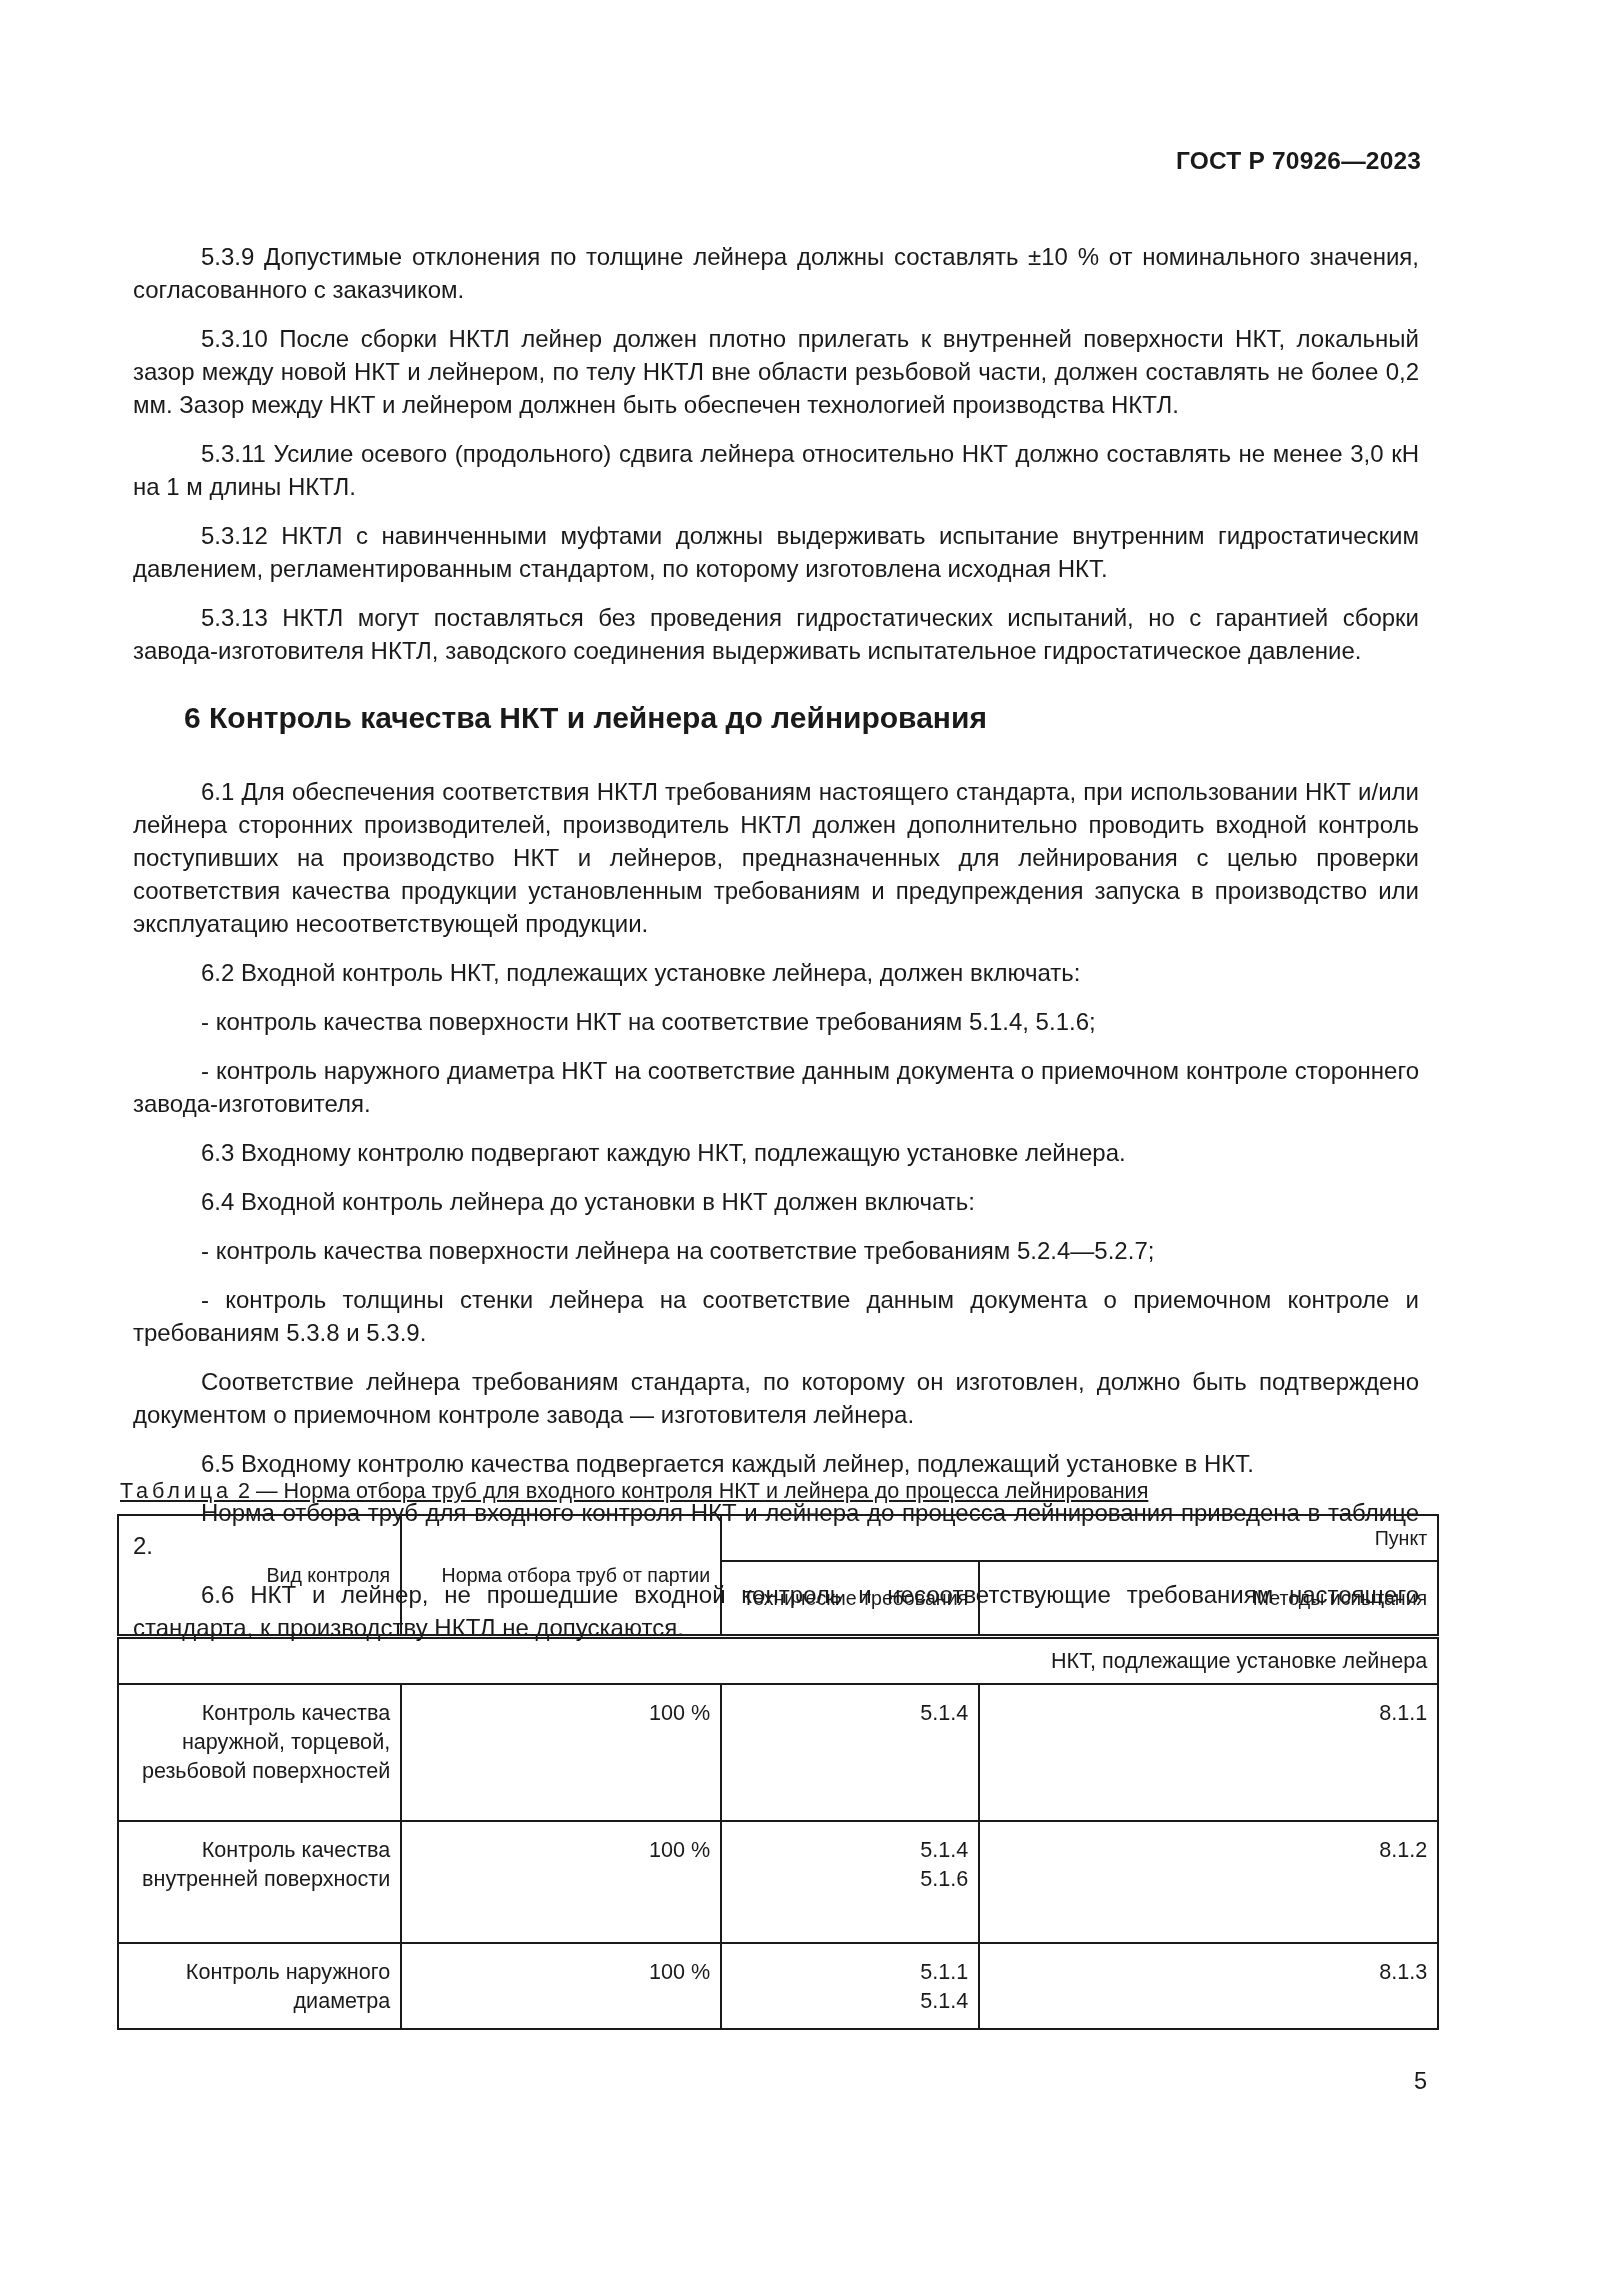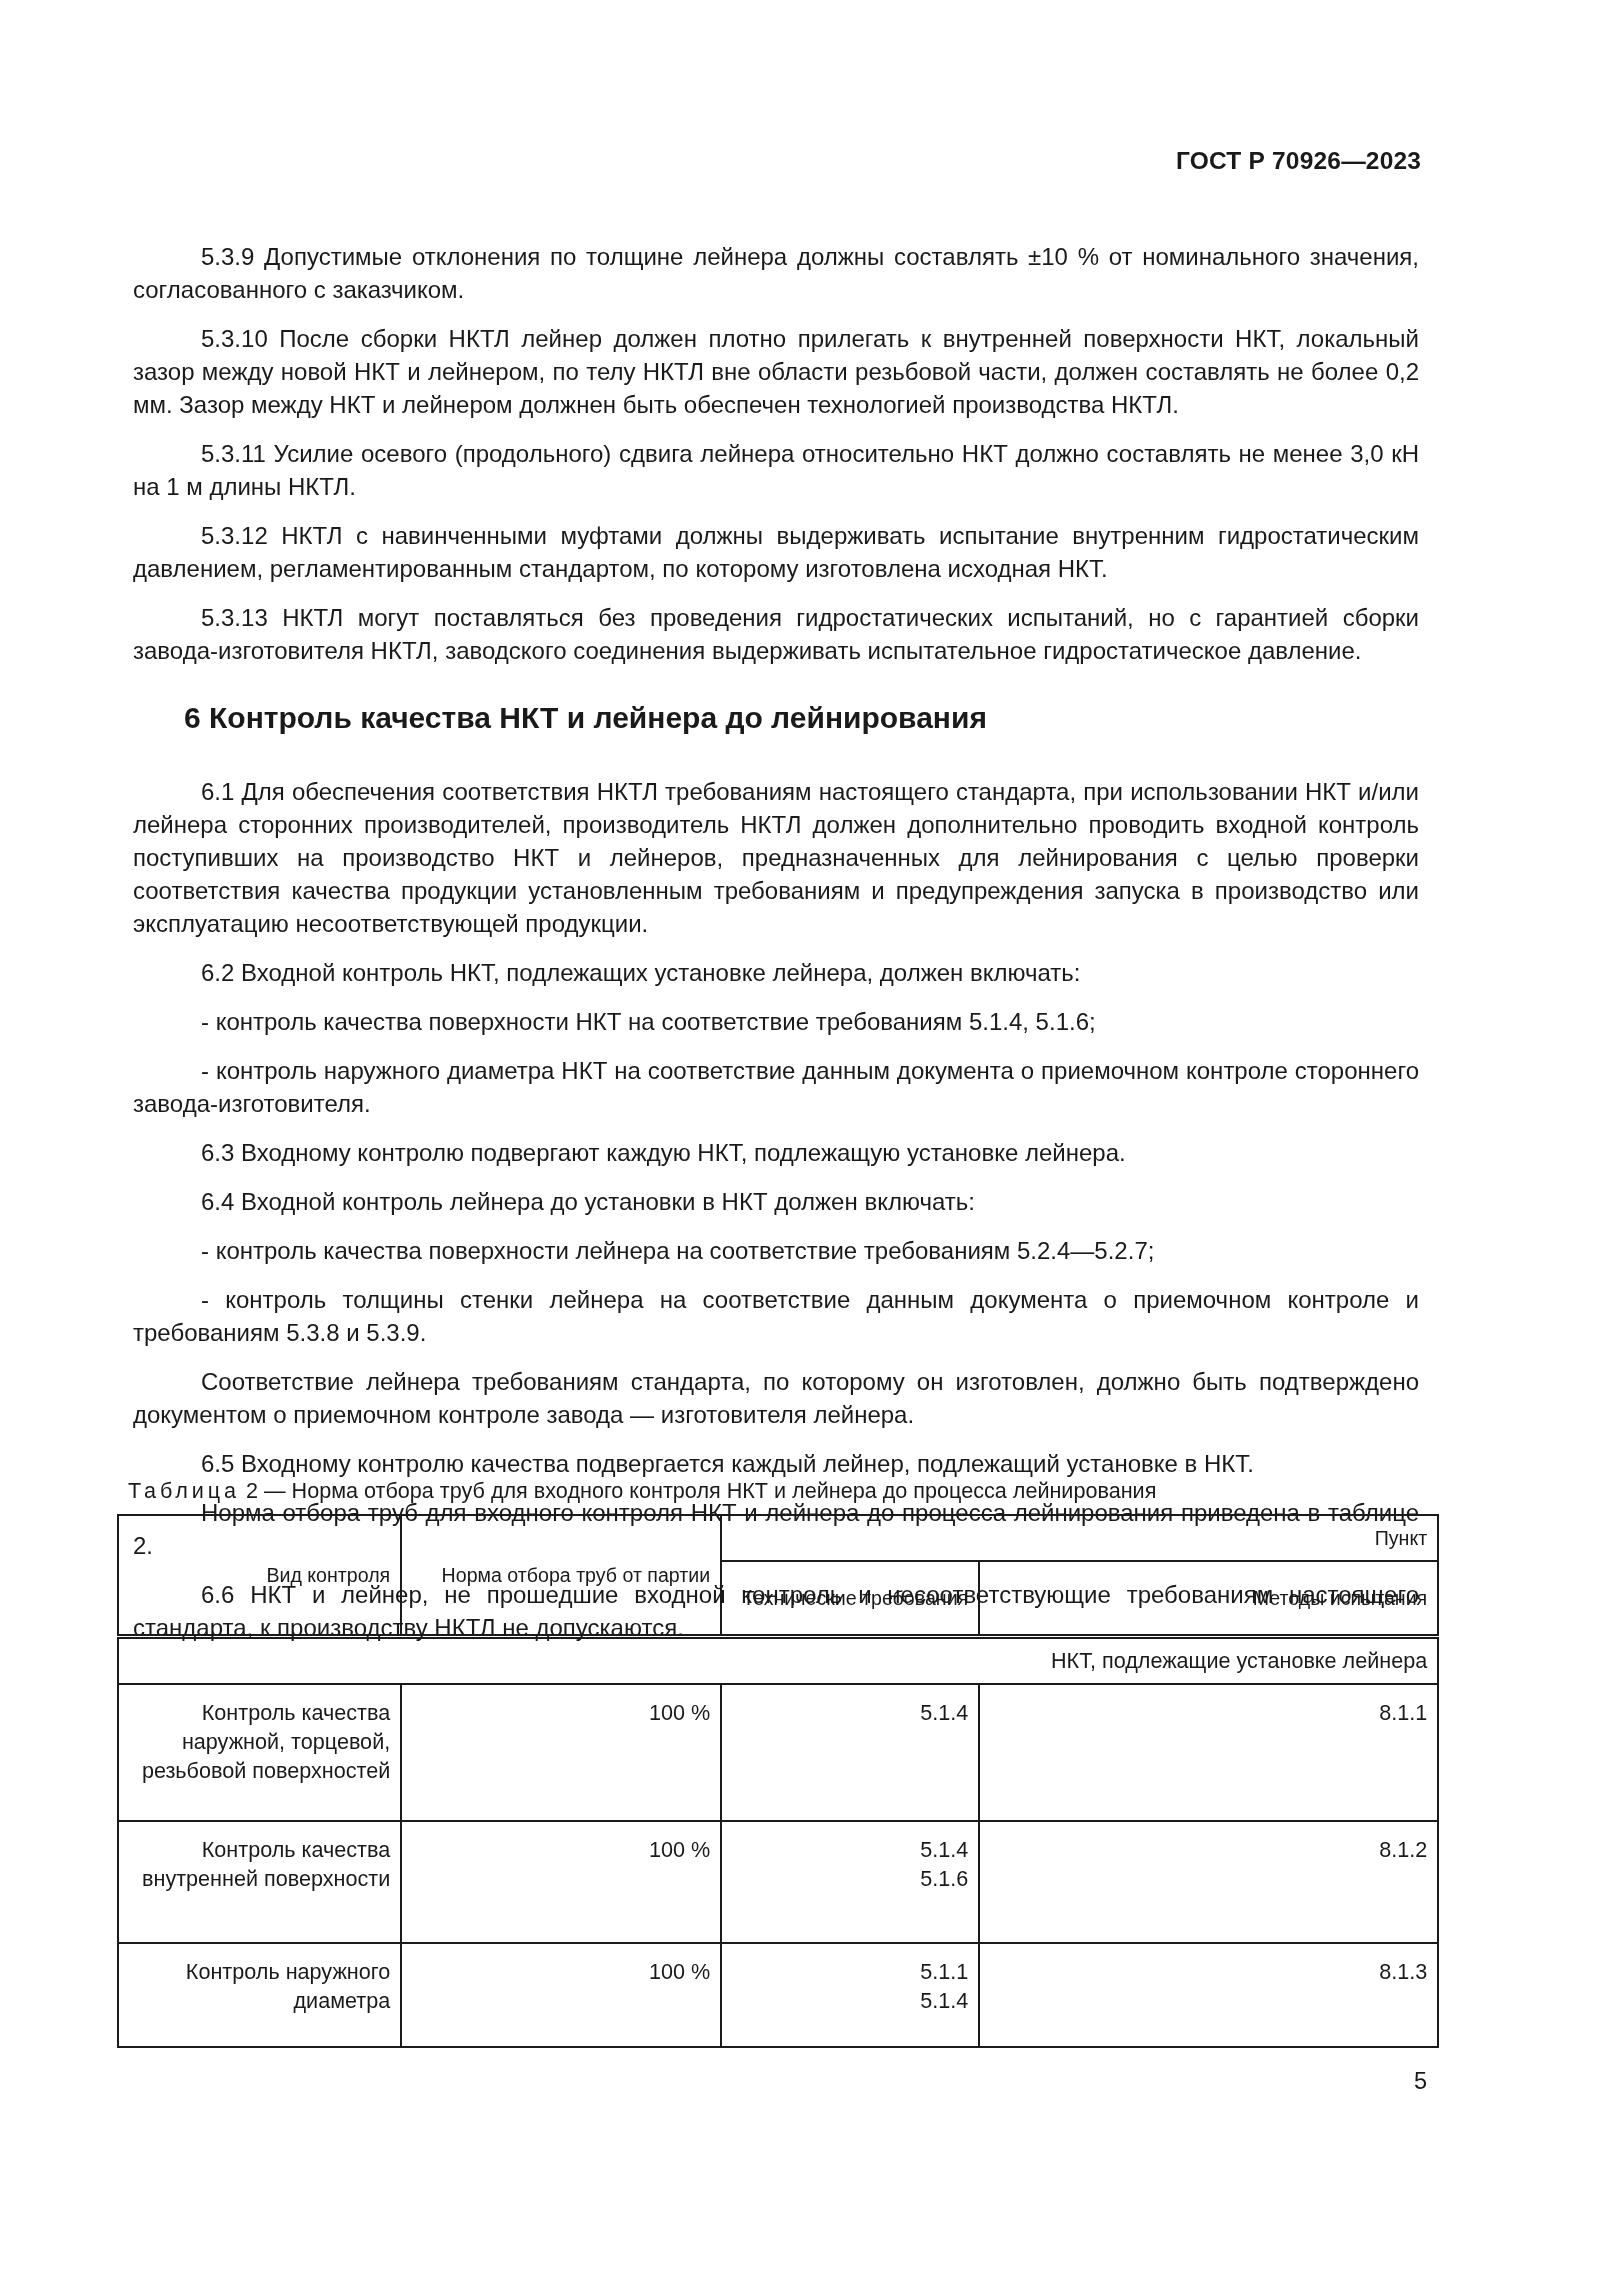--- a/index.html
+++ b/index.html
@@ -5,21 +5,21 @@
   html, body { margin: 0; padding: 0; background: #ffffff; }
   body { width: 1621px; height: 2293px; position: relative; overflow: hidden;
          font-family: "Liberation Sans", sans-serif; color: #1a1a1a; }
   .doc-header { position: absolute; top: 147px; left: 1160px; width: 284px;
                 font-weight: bold; font-size: 24.5px; letter-spacing: 0.2px; margin-left: 16px; }
   .body-text { position: absolute; left: 117px; width: 1318px; font-size: 24px;
                line-height: 33px; }
   .body-text p { margin: 16px; text-align: justify; text-indent: 68px; }
   .section-title { position: absolute; left: 184px; top: 701px; font-size: 30px;
                    font-weight: bold; }
-  .caption { position: absolute; left: 128px; top: 1478px; font-size: 21.6px; }
+  .caption { position: absolute; left: 120px; top: 1478px; font-size: 21.6px; text-decoration: underline; }
   .caption .spaced { letter-spacing: 3.9px; }
   table.data { position: absolute; left: 117px; top: 1514px; width: 1319px;
                border-collapse: collapse; font-size: 21.6px; table-layout: fixed; }
   table.data td, table.data th { border: 2px solid #1a1a1a; font-weight: normal;
                text-align: right; vertical-align: middle; padding: 0 9.8px; }
   table.data thead th { font-size: 19.6px; }
   table.data tr.h1 th { height: 44px; }
   table.data tr.h2 th { height: 72px; }
   table.data thead tr.h2 th, table.data thead tr.h1 th.rs { border-bottom: 5.9px double #1a1a1a; }
   table.data tr.group td { height: 44px; font-size: 21.6px; border-bottom: 2.9px solid #1a1a1a; margin-left: 19px; }
@@ -94,21 +94,21 @@
     </tr>
     <tr class="row" style="height:122px;">
       <td>Контроль качества внутренней поверхности</td>
       <td>100 %</td>
       <td class="multi">
           <span>5.1.4</span>
           <span>5.1.6</span>
         </td>
       <td>8.1.2</td>
     </tr>
-    <tr class="row" style="height:104px;border-radius:13px;">
+    <tr class="row" style="height:86px;border-radius:13px;">
       <td>Контроль наружного диаметра</td>
       <td>100 %</td>
       <td class="multi">
           <span>5.1.1</span>
           <span>5.1.4</span>
         </td>
       <td>8.1.3</td>
     </tr>
   </tbody>
 </table>

